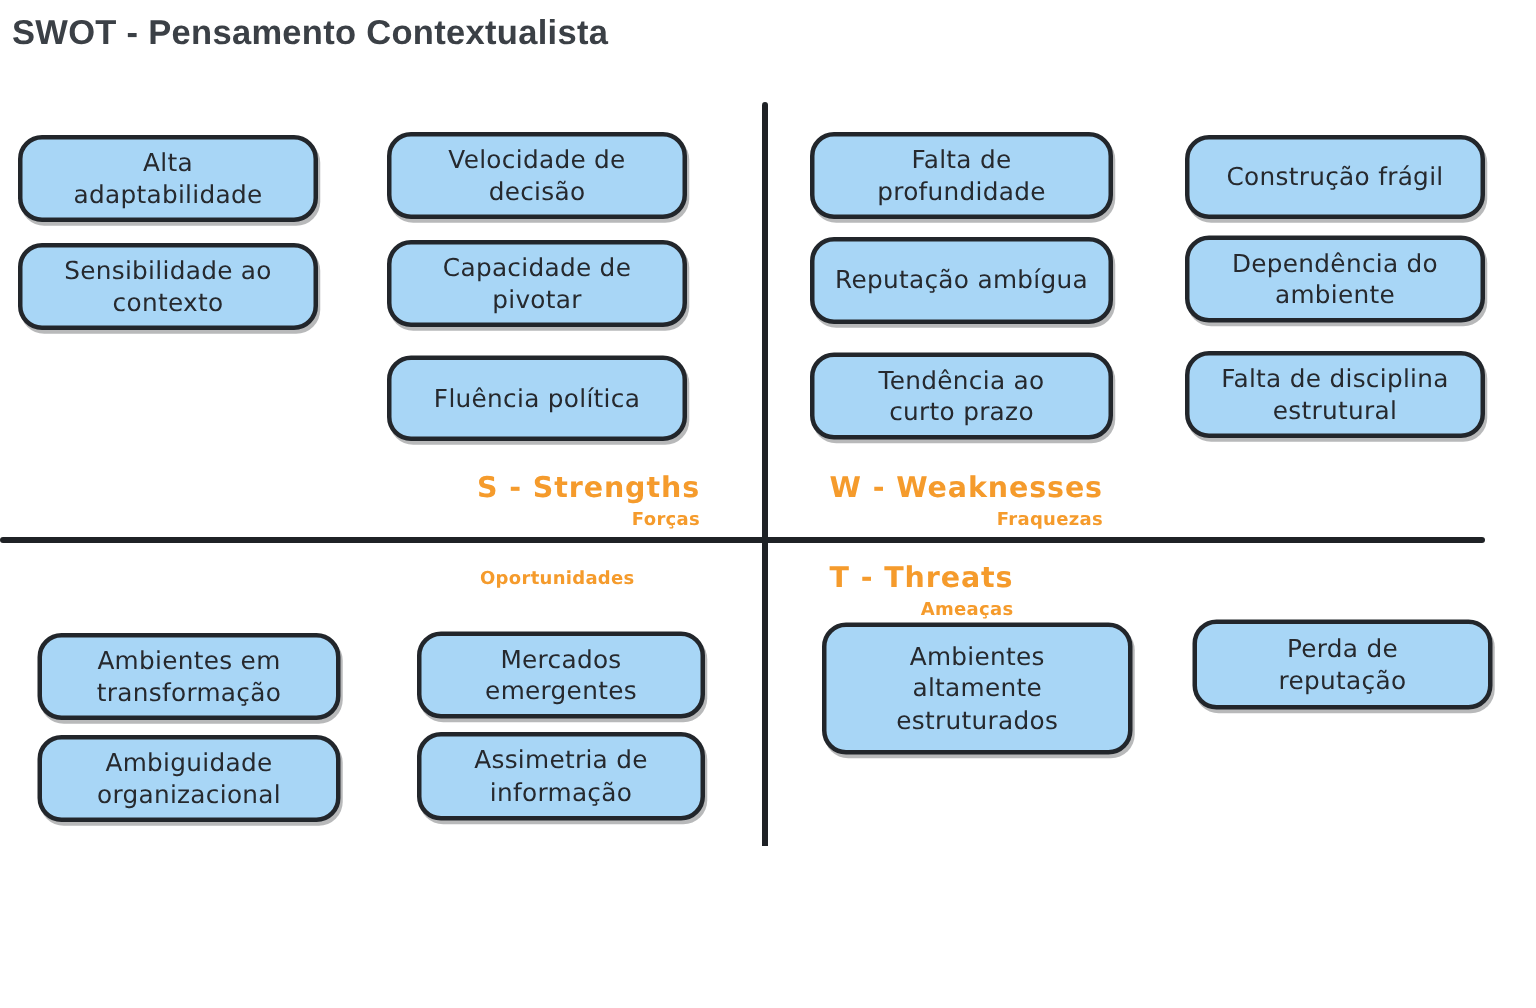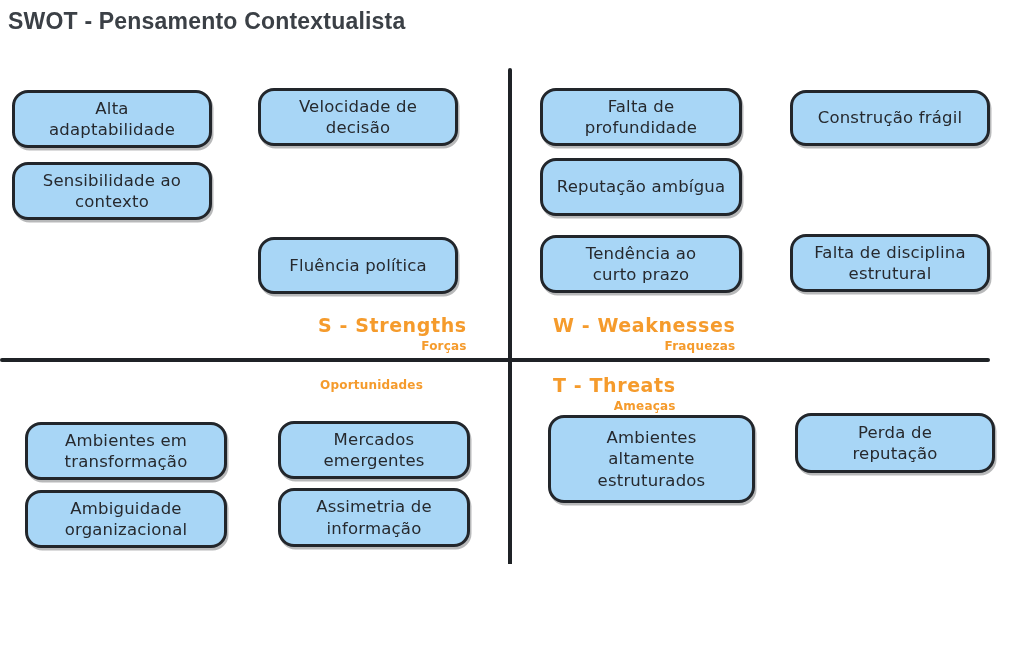--- a/index.html
+++ b/index.html
@@ -83,33 +83,41 @@
 adaptabilidade</span>
   </div>
   <div class="box" style="left:258px;top:88px;width:200px;height:58px">
     <span>Velocidade de
 decisão</span>
   </div>
   <div class="box" style="left:12px;top:162px;width:200px;height:58px">
     <span>Sensibilidade ao
 contexto</span>
   </div>
+  <div class="box" style="left:258px;top:160px;width:200px;height:58px">
+    <span>Capacidade de
+pivotar</span>
+  </div>
   <div class="box" style="left:258px;top:237px;width:200px;height:57px">
     <span>Fluência política</span>
   </div>
 
   <div class="box" style="left:540px;top:88px;width:202px;height:58px">
     <span>Falta de
 profundidade</span>
   </div>
   <div class="box" style="left:790px;top:90px;width:200px;height:56px">
     <span>Construção frágil</span>
   </div>
   <div class="box" style="left:540px;top:158px;width:202px;height:58px">
     <span>Reputação ambígua</span>
+  </div>
+  <div class="box" style="left:790px;top:157px;width:200px;height:58px">
+    <span>Dependência do
+ambiente</span>
   </div>
   <div class="box" style="left:540px;top:235px;width:202px;height:58px">
     <span>Tendência ao
 curto prazo</span>
   </div>
   <div class="box" style="left:790px;top:234px;width:200px;height:58px">
     <span>Falta de disciplina
 estrutural</span>
   </div>
 

